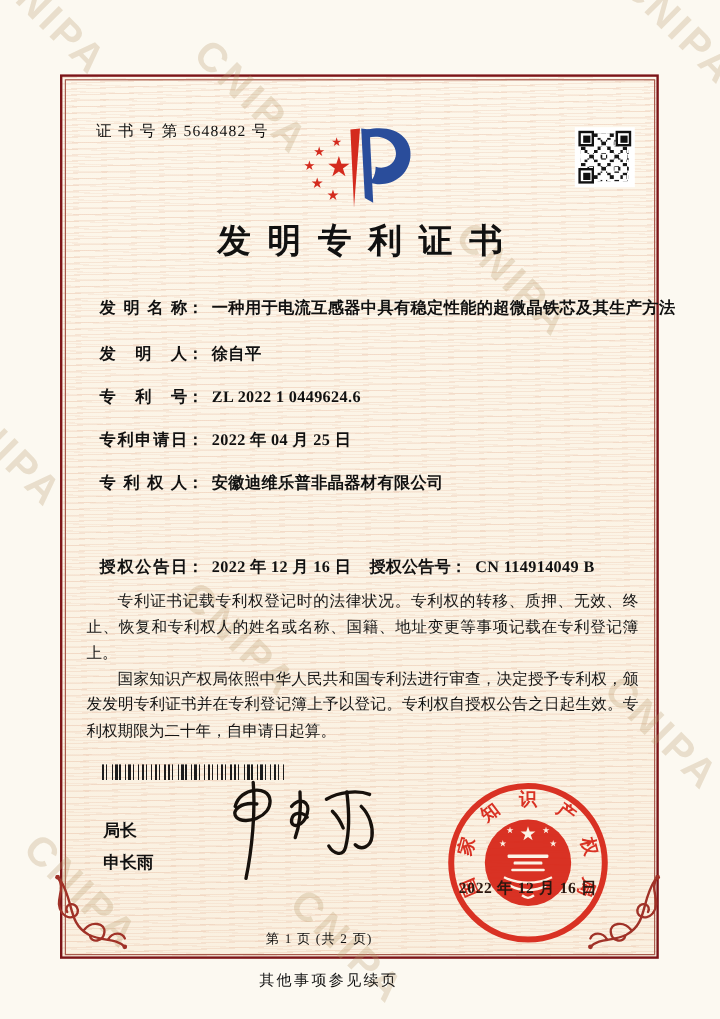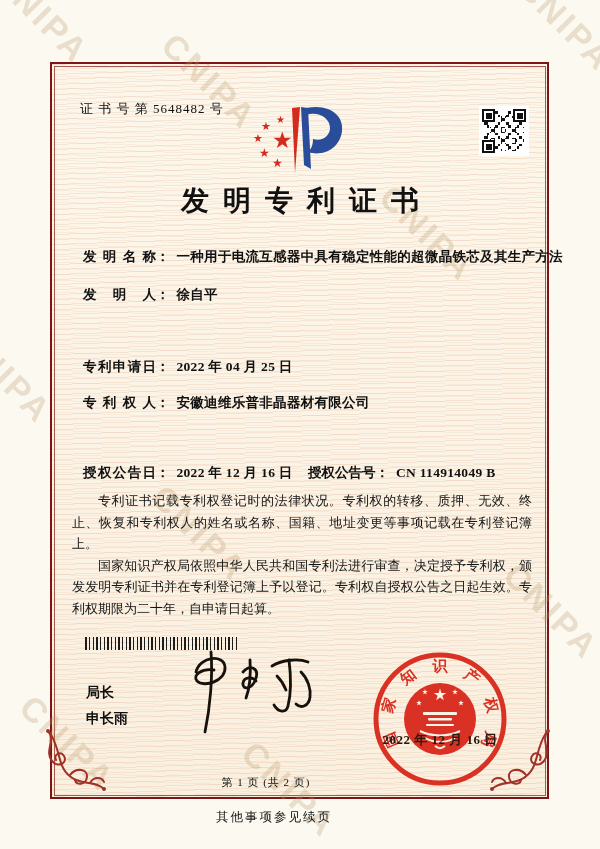--- a/index.html
+++ b/index.html
@@ -133,20 +133,23 @@
     <div class="qf qf-bl"></div>
   </div>
 
   <div class="layer title">发明专利证书</div>
 
   <div class="layer row r0">
     <span class="flabel">发明名称</span><span>：</span><span class="fvalue">一种用于电流互感器中具有稳定性能的超微晶铁芯及其生产方法</span>
   </div>
   <div class="layer row r1">
     <span class="flabel">发明人</span><span>：</span><span class="fvalue">徐自平</span>
+  </div>
+  <div class="layer row r2">
+    <span class="flabel">专利号</span><span>：</span><span class="fvalue">ZL 2022 1 0449624.6</span>
   </div>
   <div class="layer row r3">
     <span class="flabel">专利申请日</span><span>：</span><span class="fvalue">2022 年 04 月 25 日</span>
   </div>
   <div class="layer row r4">
     <span class="flabel">专利权人</span><span>：</span><span class="fvalue">安徽迪维乐普非晶器材有限公司</span>
   </div>
   <div class="layer row r6">
     <span class="flabel">授权公告日</span><span>：</span><span class="fvalue">2022 年 12 月 16 日</span>
     <span class="grant2"><span>授权公告号</span><span>：</span><span class="fvalue">CN 114914049 B</span></span>

